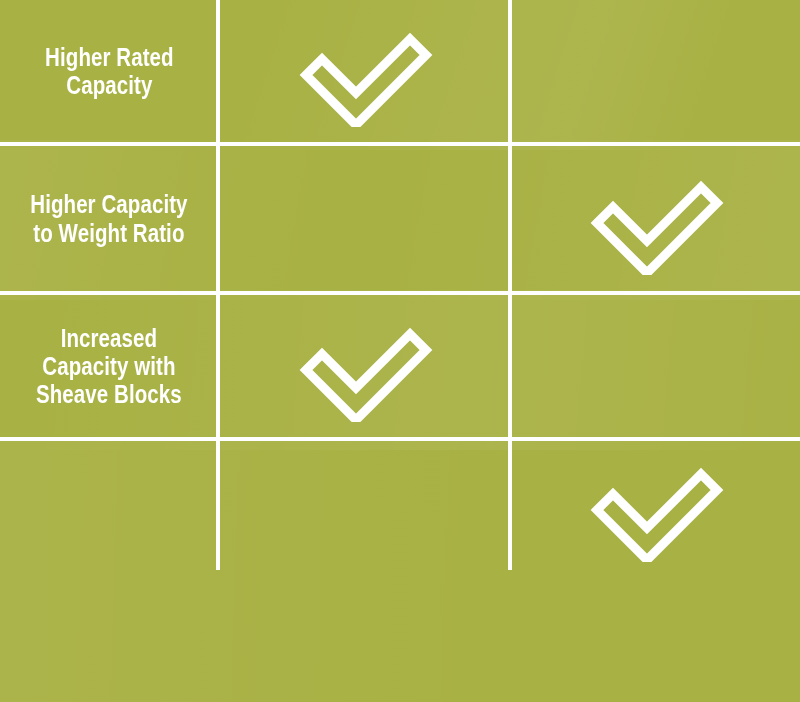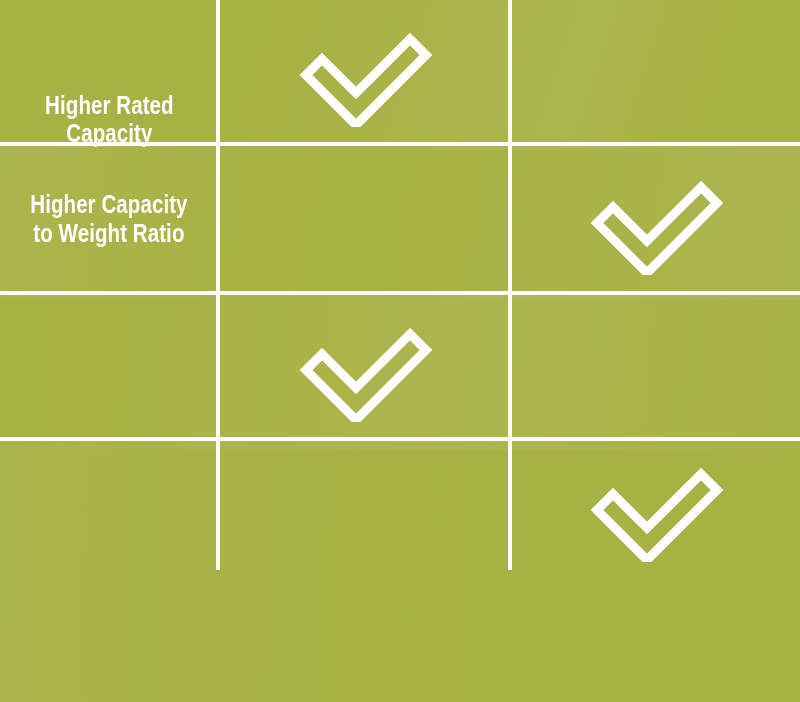--- a/index.html
+++ b/index.html
@@ -134,21 +134,21 @@
   <div class="sheen sheen-c"></div>
   <div class="sheen sheen-d"></div>
 
   <div class="rule rule-h" style="top:142px;"></div>
   <div class="rule rule-h" style="top:291px;"></div>
   <div class="rule rule-h" style="top:437px;"></div>
 
   <div class="rule rule-v" style="left:216px;"></div>
   <div class="rule rule-v" style="left:508px;"></div>
 
-  <div class="cell label-cell" style="top:0px;height:142px;margin-top:48px;">
+  <div class="cell label-cell" style="top:0px;height:142px;">
     <div class="label-text">Higher Rated
 Capacity</div>
   </div>
   <div class="cell mark-cell col2" style="top:0px;height:142px;">
     <span class="check-icon">
       <svg width="140" height="112" viewBox="0 0 140 112">
         <path d="M10 60 L26 44 L60 78 L114 24 L130 40 L60 110 Z" fill="none" stroke="#ffffff" stroke-width="9" stroke-linejoin="miter" stroke-miterlimit="10"></path>
       </svg>
     </span>
   </div>
@@ -164,20 +164,25 @@
     <span class="empty-mark"></span>
   </div>
   <div class="cell mark-cell col3" style="top:146px;height:145px;">
     <span class="check-icon">
       <svg width="140" height="112" viewBox="0 0 140 112">
         <path d="M10 60 L26 44 L60 78 L114 24 L130 40 L60 110 Z" fill="none" stroke="#ffffff" stroke-width="9" stroke-linejoin="miter" stroke-miterlimit="10"></path>
       </svg>
     </span>
   </div>
 
+  <div class="cell label-cell" style="top:295px;height:142px;">
+    <div class="label-text">Increased
+Capacity with
+Sheave Blocks</div>
+  </div>
   <div class="cell mark-cell col2" style="top:295px;height:142px;">
     <span class="check-icon">
       <svg width="140" height="112" viewBox="0 0 140 112">
         <path d="M10 60 L26 44 L60 78 L114 24 L130 40 L60 110 Z" fill="none" stroke="#ffffff" stroke-width="9" stroke-linejoin="miter" stroke-miterlimit="10"></path>
       </svg>
     </span>
   </div>
   <div class="cell mark-cell col3" style="top:295px;height:142px;">
     <span class="empty-mark"></span>
   </div>

